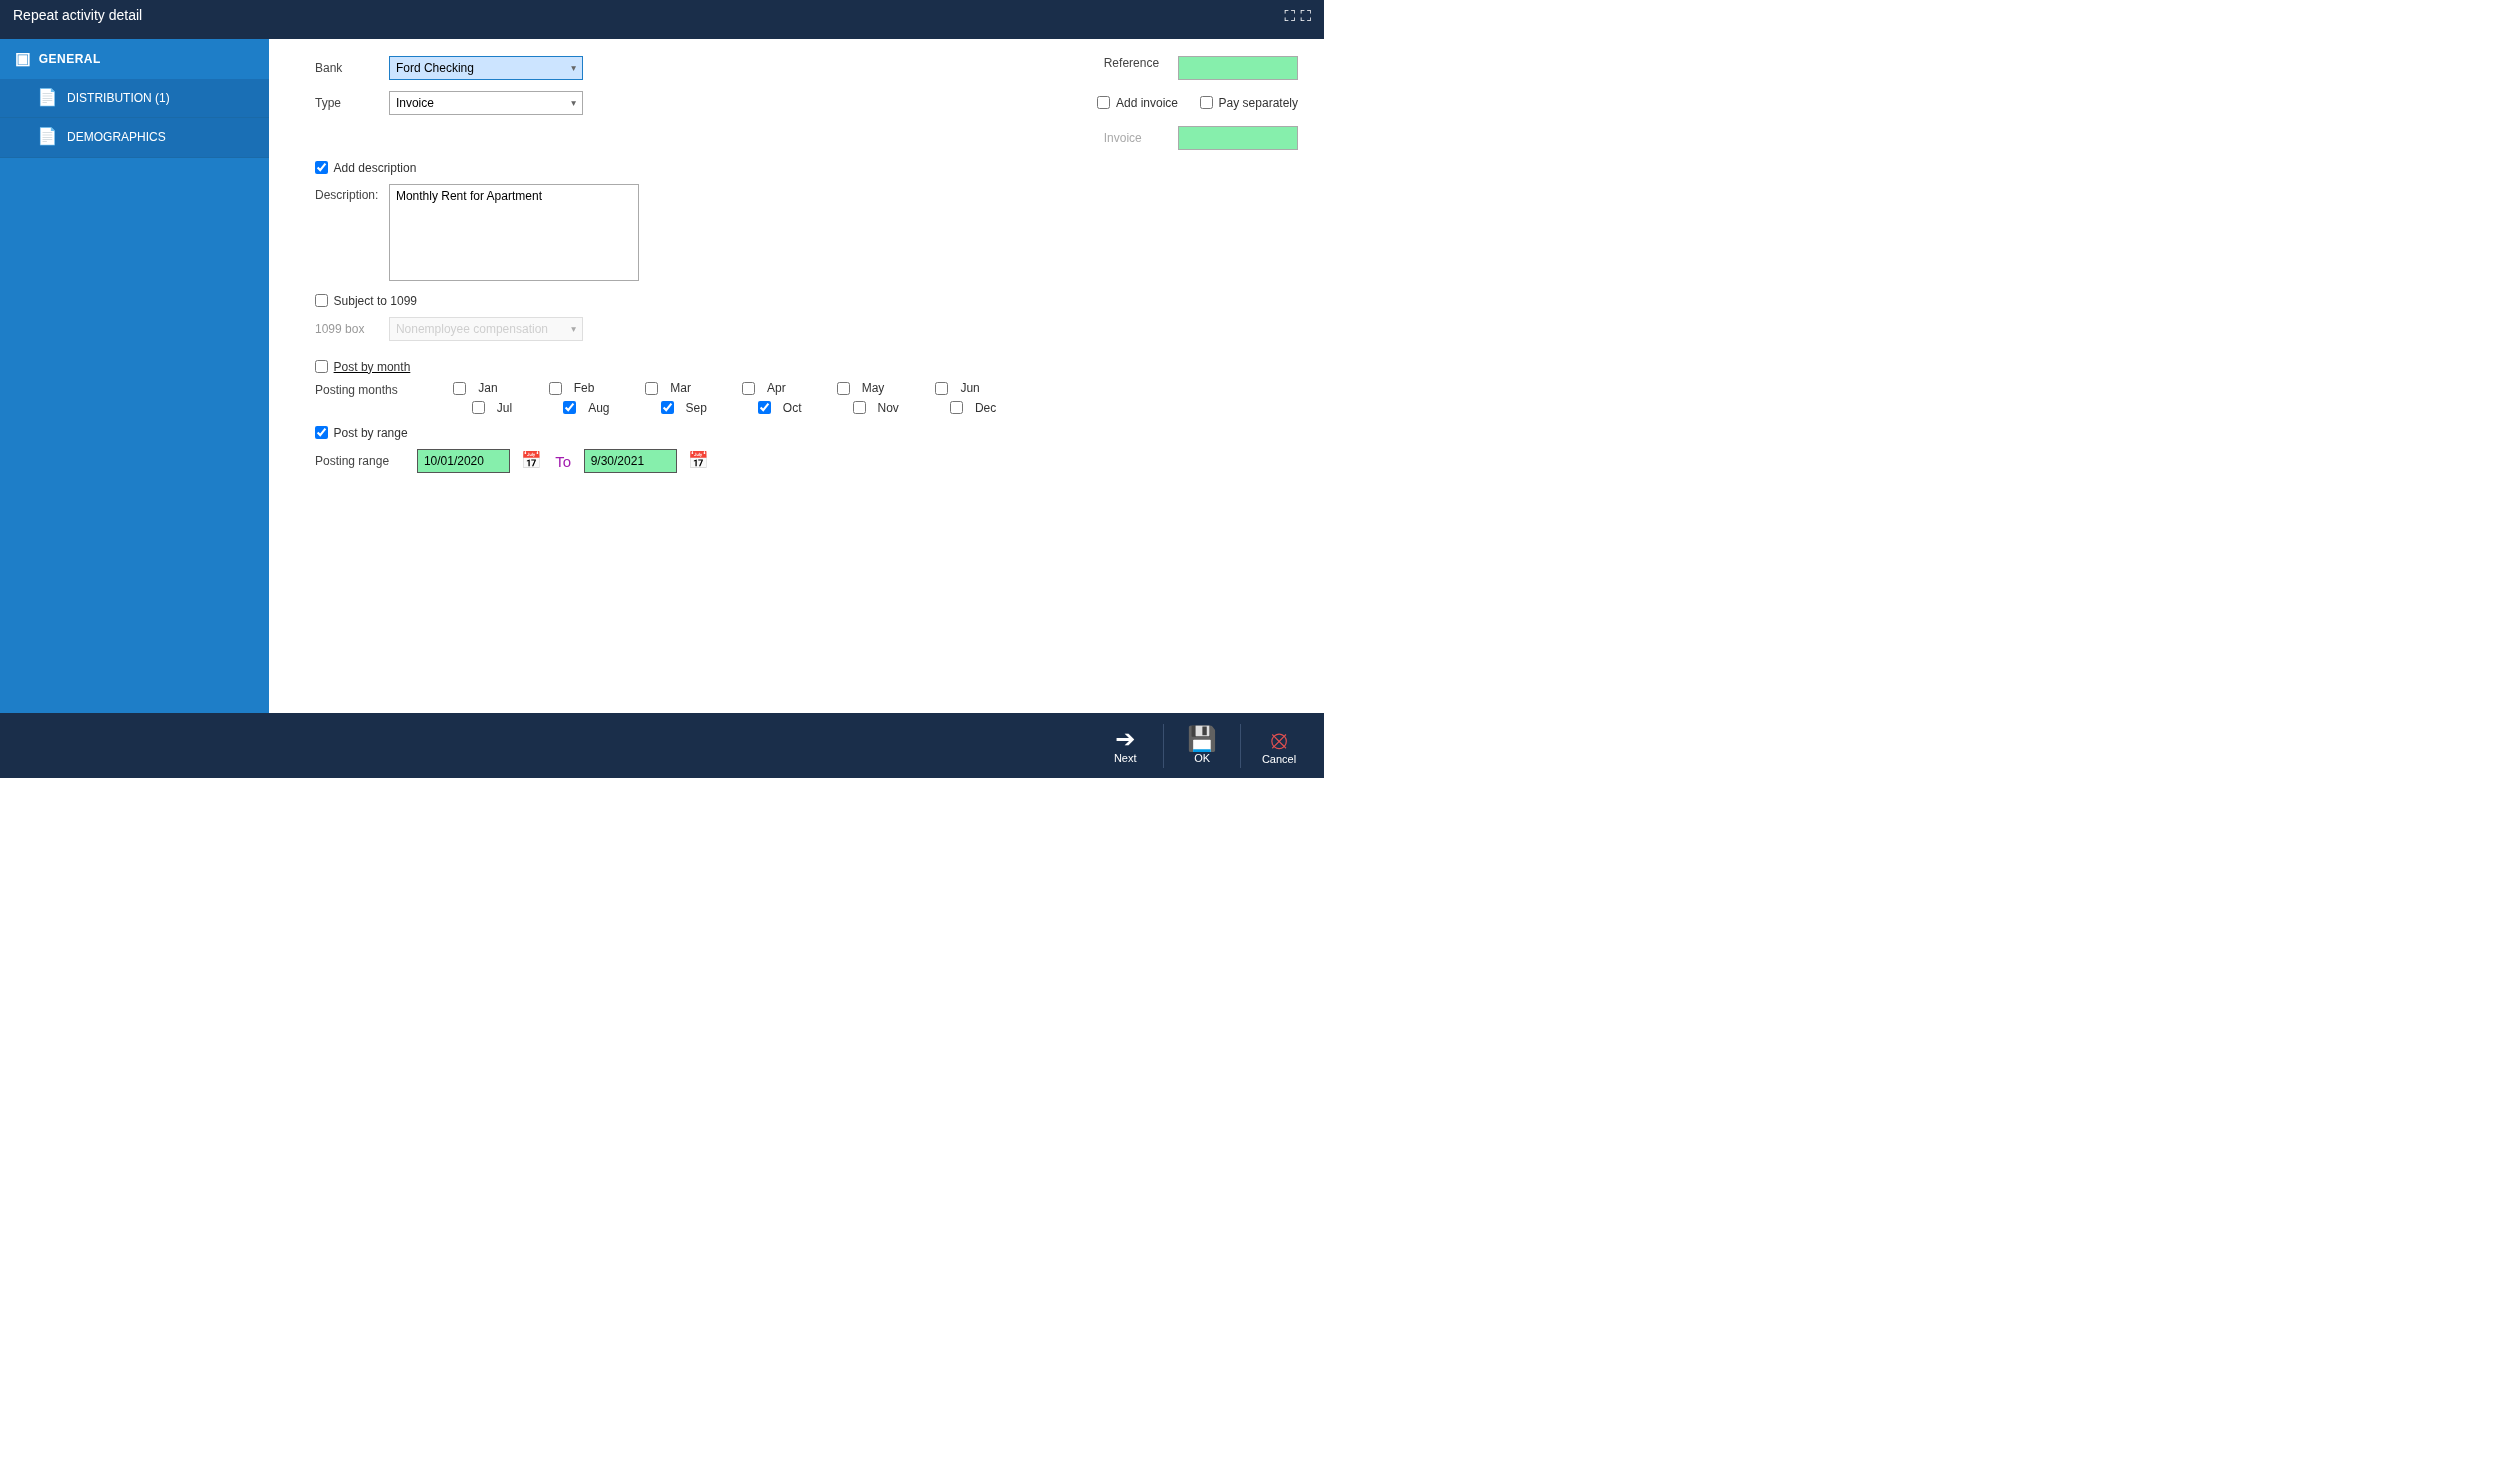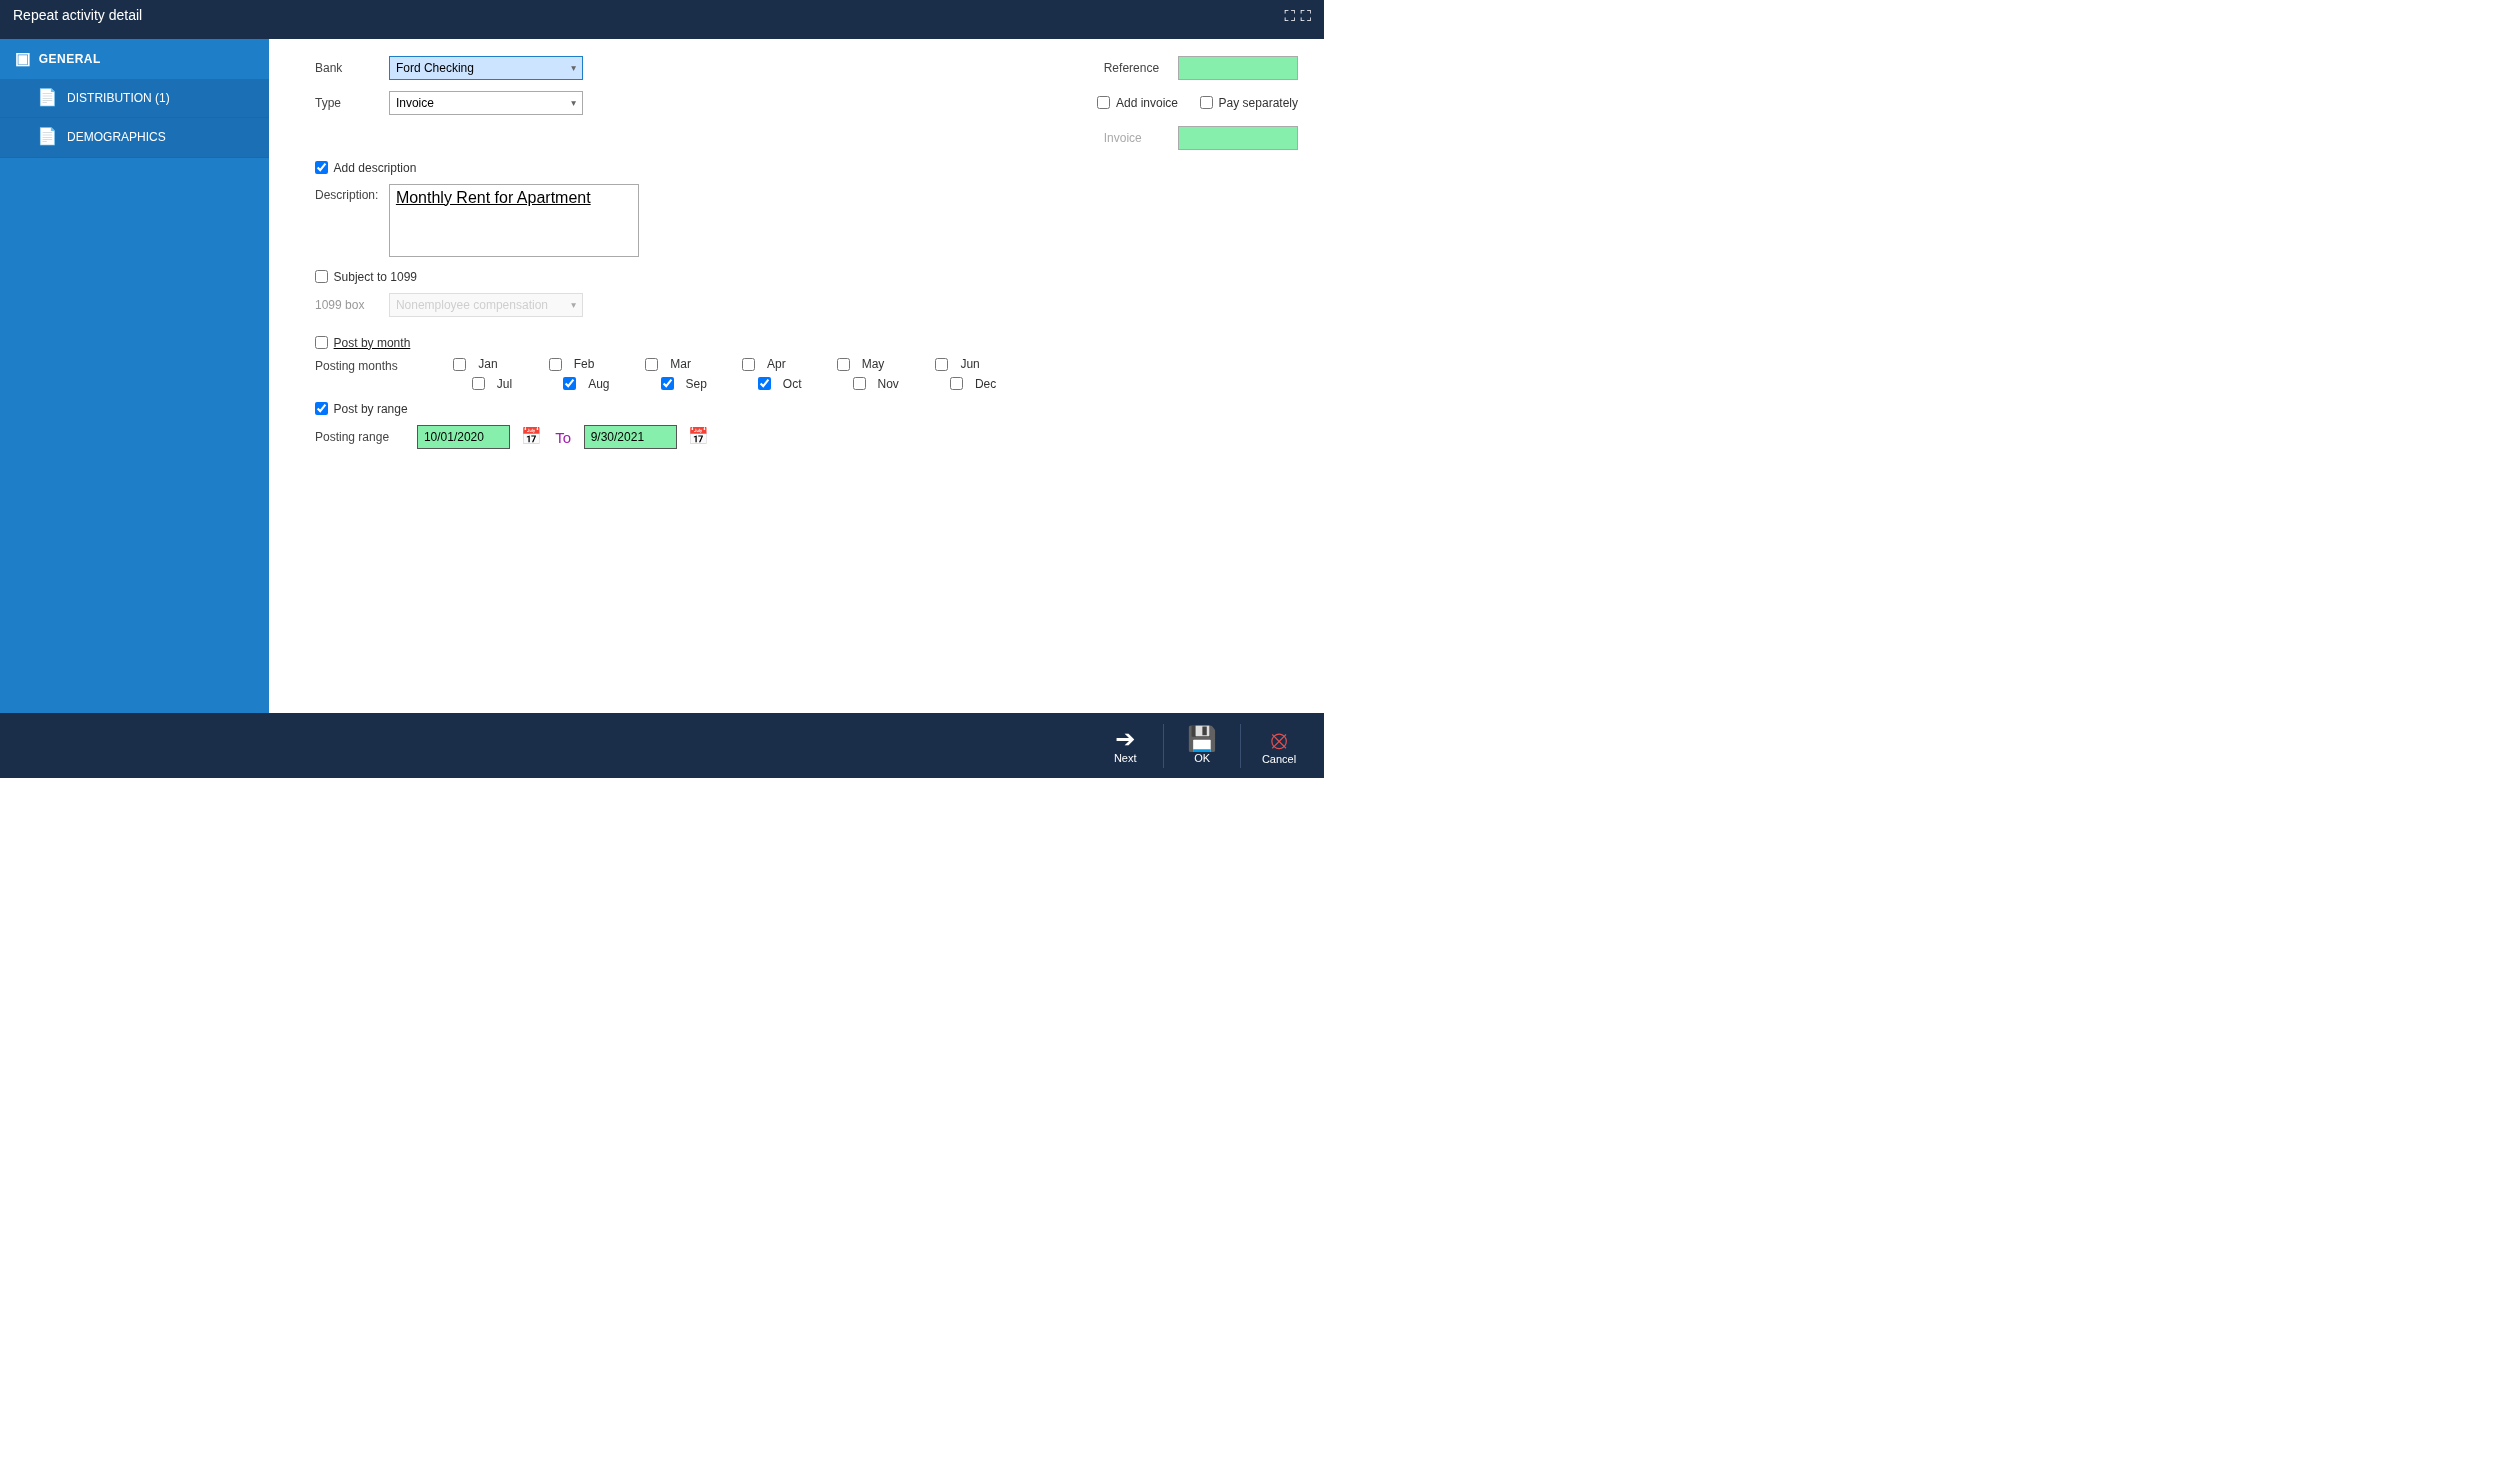--- a/index.html
+++ b/index.html
@@ -114,26 +114,25 @@
       gap: 5.6px;
       color: #333;
       font-size: 12px;
       cursor: pointer;
     }
     input[type="checkbox"] { width: 13px; height: 13px; cursor: pointer; }
 
     .description-area {
       border: 0.9px solid #aaa;
       width: 250px;
-      height: 73px;
+      height: 97px;
       resize: none;
       padding: 3.7px 5.6px;
-      font-size: 16px;
+      font-size: 12px;
       font-family: inherit;
-      text-decoration: underline;
     }
 
     .grayed { color: #aaa; }
 
     .date-input {
       border: 0.9px solid #555;
       padding: 2.8px 5.6px;
       font-size: 12px;
       width: 93px;
       height: 24px;
@@ -229,21 +228,21 @@
 
     <div style="display:flex; justify-content:space-between; align-items:flex-start; margin-bottom:11px;">
       <div style="display:flex; align-items:center; gap:9.3px;">
         <span class="form-label">Bank</span>
         <div class="select-wrap">
           <select class="form-select bank-select">
             <option>Ford Checking</option>
           </select>
         </div>
       </div>
-      <div style="display:flex; align-items:center; gap:9.3px;">
+      <div style="display:flex; align-items:flex-start; gap:9.3px;">
         <span class="form-label">Reference</span>
         <input type="text" class="form-input reference-input" value="" style="">
       </div>
     </div>
 
     <div style="display:flex; justify-content:space-between; align-items:center; margin-bottom:11px;">
       <div style="display:flex; align-items:center; gap:9.3px;">
         <span class="form-label">Type</span>
         <div class="select-wrap">
           <select class="form-select" style="min-width:194px;">

